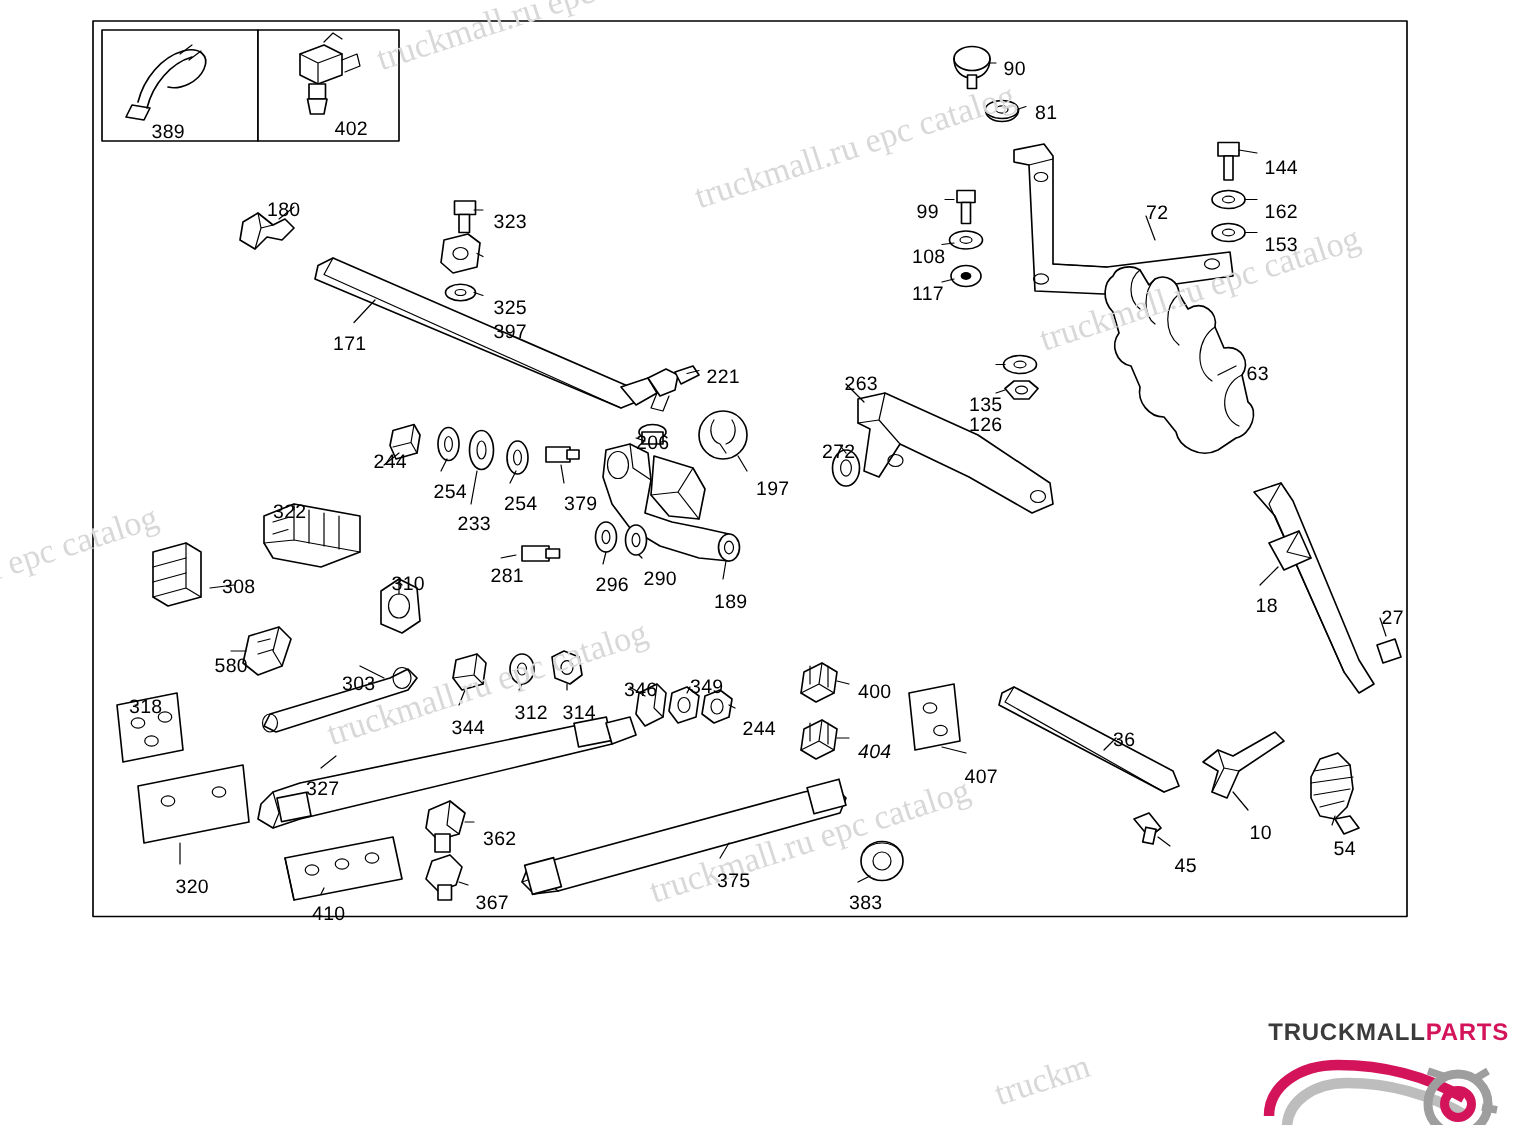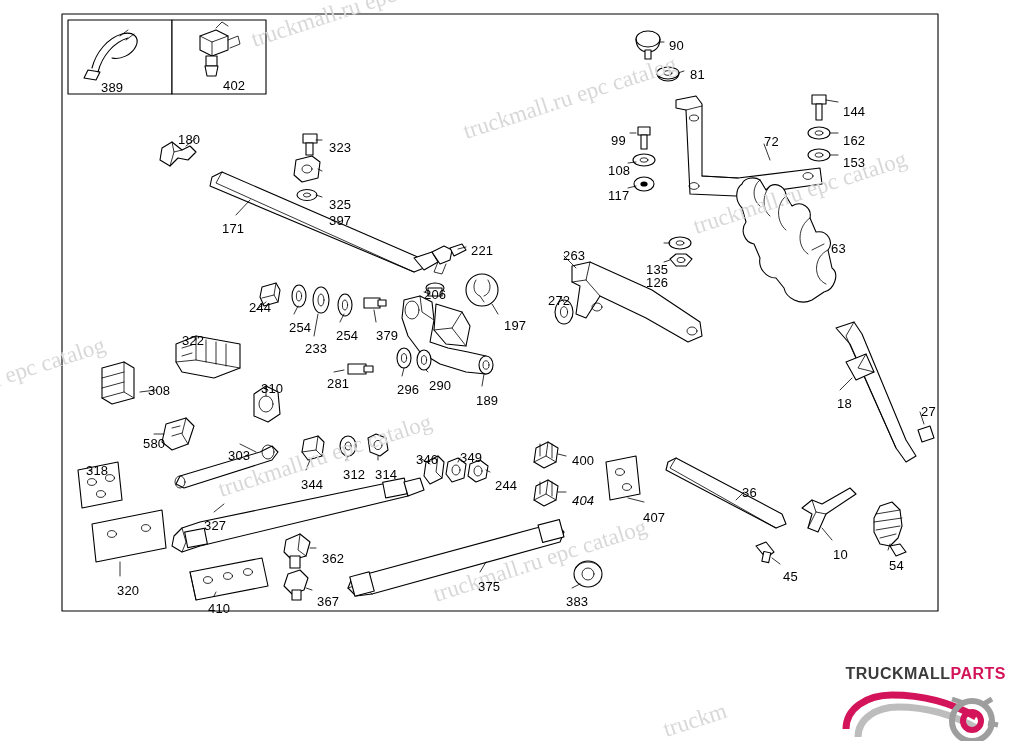--- a/index.html
+++ b/index.html
@@ -35,21 +35,21 @@
     position: absolute;
     font-family: "Liberation Sans", sans-serif;
     font-size: 13px;
     color: #000000;
     white-space: nowrap;
     letter-spacing: 0.2px;
   }
   .brand {
     position: absolute;
     right: 12px;
-    bottom: 19px;
+    bottom: 4px;
     width: 180px;
     height: 72px;
   }
   .brand-text {
     position: absolute;
     right: 6px;
     top: 6px;
     font-family: "Liberation Sans", sans-serif;
     font-size: 16px;
     font-weight: bold;

